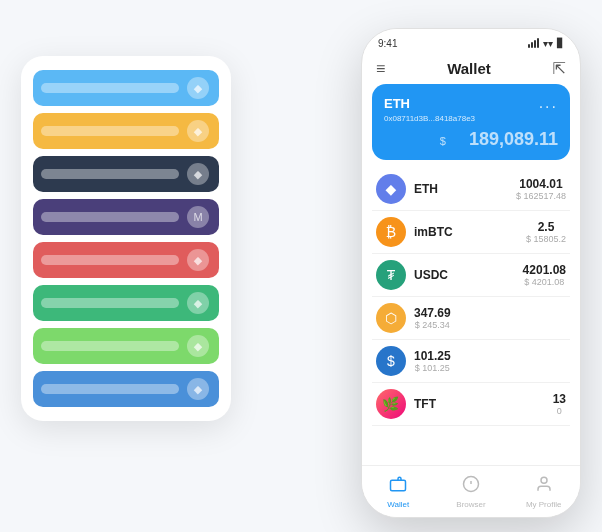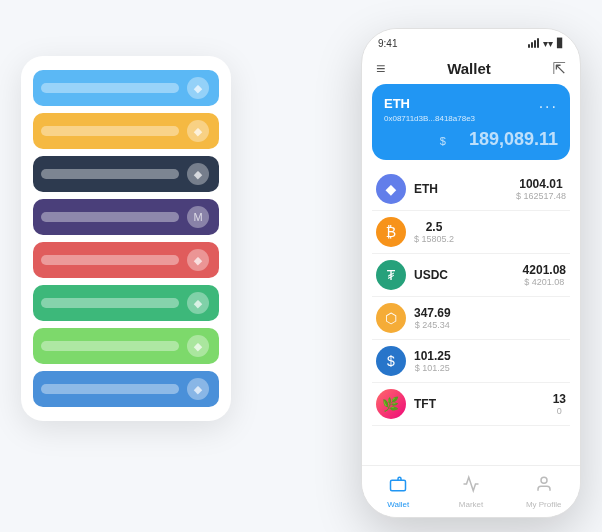--- a/index.html
+++ b/index.html
@@ -345,20 +345,21 @@
     <div class="asset-row">
           <div class="asset-icon" style="background: rgb(98, 126, 234); color: rgb(255, 255, 255);">◆</div>
           <div class="asset-name">ETH</div>
           <div class="asset-amounts">
             <div class="asset-amount-main">1004.01</div>
             <div class="asset-amount-sub">$ 162517.48</div>
           </div>
         </div>
         <div class="asset-row">
           <div class="asset-icon" style="background: rgb(247, 147, 26); color: rgb(255, 255, 255);">₿</div>
+          <div class="asset-name">imBTC</div>
           <div class="asset-amounts">
             <div class="asset-amount-main">2.5</div>
             <div class="asset-amount-sub">$ 15805.2</div>
           </div>
         </div>
         <div class="asset-row">
           <div class="asset-icon" style="background: rgb(38, 161, 123); color: rgb(255, 255, 255);">₮</div>
           <div class="asset-name">USDC</div>
           <div class="asset-amounts">
             <div class="asset-amount-main">4201.08</div>
@@ -392,23 +393,25 @@
     <div class="bottom-nav" id="bottom-nav">
     <div class="nav-item">
           <div class="nav-icon active"><svg width="18" height="18" viewBox="0 0 24 24" fill="none" stroke="#2196f3" stroke-width="2">
               <rect x="2" y="7" width="20" height="14" rx="2"></rect>
               <path d="M16 7V5a2 2 0 0 0-4 0v2"></path>
             </svg></div>
           <div class="nav-label active">Wallet</div>
         </div>
         <div class="nav-item">
           <div class="nav-icon"><svg width="18" height="18" viewBox="0 0 24 24" fill="none" stroke="#bbb" stroke-width="2">
-              <polyline points="22 12 18 12 15 21 9 3 6 12 2 12"></polyline>
+              <circle cx="12" cy="12" r="10"></circle>
+              <line x1="12" y1="8" x2="12" y2="12"></line>
+              <line x1="12" y1="16" x2="12.01" y2="16"></line>
             </svg></div>
-          <div class="nav-label">Market</div>
+          <div class="nav-label">Browser</div>
         </div>
         <div class="nav-item">
           <div class="nav-icon"><svg width="18" height="18" viewBox="0 0 24 24" fill="none" stroke="#bbb" stroke-width="2">
               <path d="M20 21v-2a4 4 0 0 0-4-4H8a4 4 0 0 0-4 4v2"></path>
               <circle cx="12" cy="7" r="4"></circle>
             </svg></div>
           <div class="nav-label">My Profile</div>
         </div>
       </div>
 

